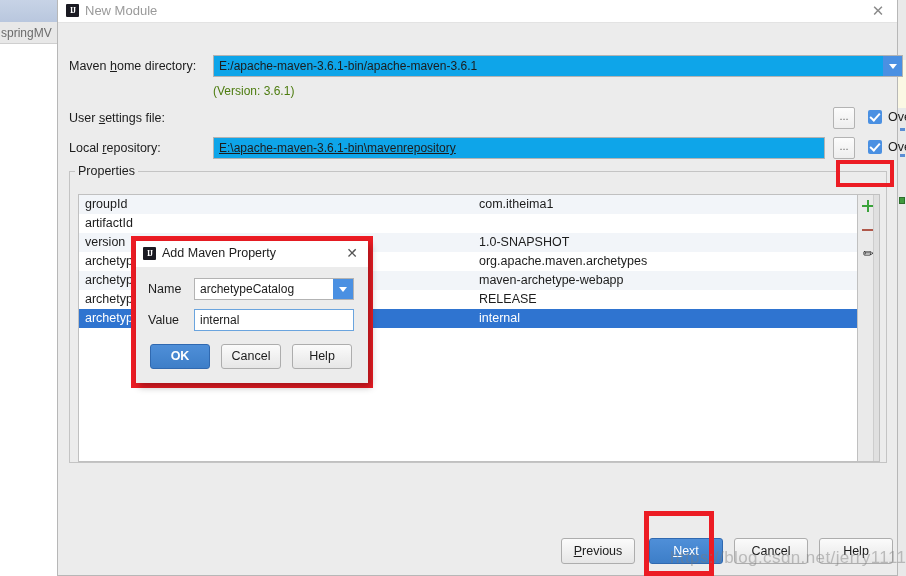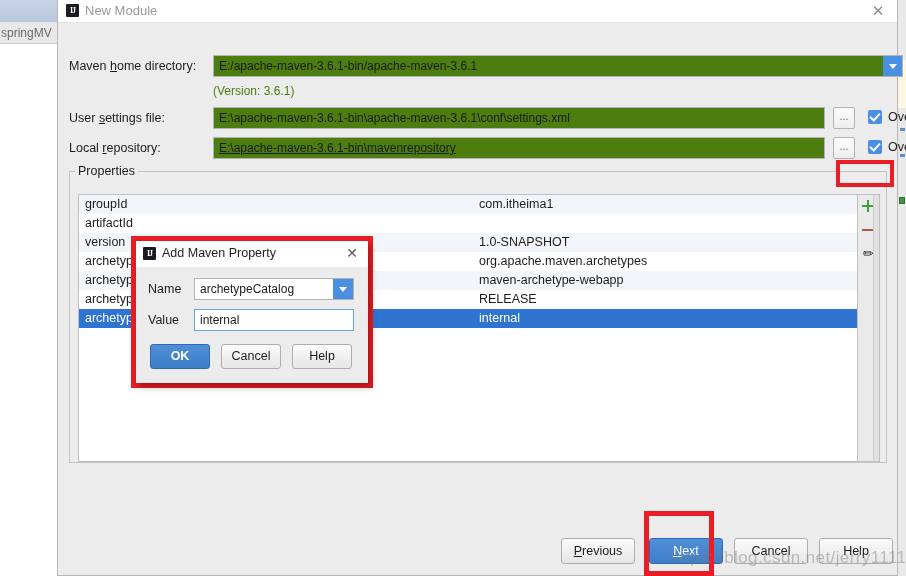--- a/index.html
+++ b/index.html
@@ -136,21 +136,21 @@
   .form-label {
     position: absolute;
     font-size: 12.5px;
     color: #1c1c1c;
     white-space: nowrap;
   }
   .form-label u { text-decoration: underline; }
 
   .textfield {
     position: absolute;
-    background: #4d7c0f;
+    background: #0ea5e9;
     border: 1px solid #b3b3b3;
     box-sizing: border-box;
     font-size: 12px;
     color: #1c1c1c;
     padding: 0 5px;
     line-height: 20px;
     height: 22px;
     white-space: nowrap;
     overflow: hidden;
   }
@@ -496,23 +496,20 @@
     </div>
     <div class="textfield" style="left:155px; top:32px; width:690px;">
       <span>E:/apache-maven-3.6.1-bin/apache-maven-3.6.1</span>
       <div class="combo-arrow" style="right:0; top:0;"></div>
     </div>
 
     <div class="version-note" style="left:155px; top:61px;">(Version: 3.6.1)</div>
 
     <div class="form-label" style="left:11px; top:88px;">
       <span>User </span><u>s</u><span>ettings file:</span>
-    </div>
-    <div class="textfield" style="left:155px; top:84px; width:612px;">
-      <span>E:\apache-maven-3.6.1-bin\apache-maven-3.6.1\conf\settings.xml</span>
     </div>
     <div class="browse-btn" style="left:775px; top:84px;">...</div>
     <div class="checkbox-wrap" style="left:810px; top:87px;">
       <div class="checkbox"></div>
       <span class="checkbox-label">Override</span>
     </div>
 
     <div class="form-label" style="left:11px; top:118px;">
       <span>Local </span><u>r</u><span>epository:</span>
     </div>

